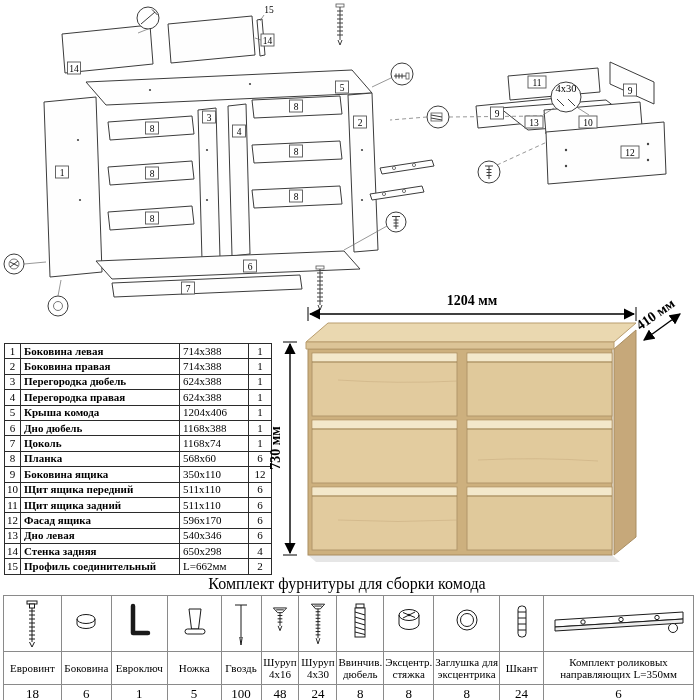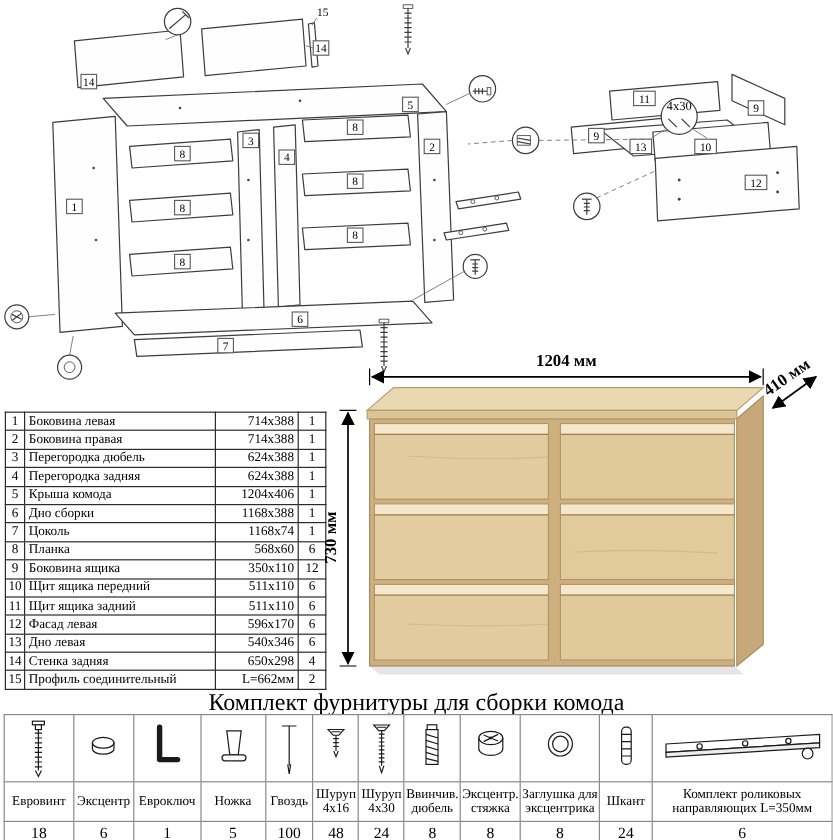--- a/index.html
+++ b/index.html
@@ -16,33 +16,33 @@
   .diagram .dot { fill:#444; stroke:none; }
   .diagram .hole { fill:#fff; stroke:#555; stroke-width:.8; }
   .diagram .lbl rect { fill:#fff; stroke:#555; stroke-width:.9; }
   .diagram text { font-family:"Liberation Serif", serif; font-size:9.5px; fill:#000; text-anchor:middle; }
   .diagram text.big { font-size:10.5px; }
 
   
   .parts { position:absolute; left:4px; top:343px; border-collapse:collapse; font-size:11px; }
   .parts td { border:1px solid #2b2b2b; height:14.4px; line-height:13px; padding:0 3px; white-space:nowrap; }
   .c-num { width:13px; text-align:center; padding:0 1px !important; }
-  .c-name { width:152px; text-align:left; }
-  .c-size { width:62px; text-align:right; }
+  .c-name { width:152px; text-align:left;font-weight:bold; }
+  .c-size { width:62px; text-align:left; }
   .c-qty { width:16px; text-align:center; }
 
   
   .product { position:absolute; left:268px; top:290px; width:416px; height:286px; }
   .product svg { display:block; }
   .dim { font-family:"Liberation Serif", serif; font-weight:bold; font-size:14px; fill:#000; text-anchor:middle; }
   .dimline { stroke:#000; stroke-width:1.4; }
   .tick { stroke:#000; stroke-width:1; }
 
   
-  .hw-title { position:absolute; left:0; top:575px; width:694px; text-align:center; font-size:20px; }
+  .hw-title { position:absolute; left:0; top:575px; width:694px; text-align:center; font-size:16px; }
   .hw { position:absolute; left:3px; top:595px; border-collapse:collapse; table-layout:fixed; background:#fff; }
   .hw td { border:1px solid #8a8a8a; text-align:center; vertical-align:middle; padding:1px; overflow:hidden; }
   .hw-icons td { height:53px; }
   .hw-names td { height:30px; font-size:11px; line-height:1.12; }
   .hw-qty td { height:16px; font-size:13px; }
   .hw svg { display:block; margin:0 auto; }
 </style>
 </head>
 <body>
 
@@ -269,33 +269,33 @@
           <td class="c-qty">1</td>
         </tr>
       <tr>
           <td class="c-num">3</td>
           <td class="c-name">Перегородка дюбель</td>
           <td class="c-size">624x388</td>
           <td class="c-qty">1</td>
         </tr>
       <tr>
           <td class="c-num">4</td>
-          <td class="c-name">Перегородка задняя</td>
+          <td class="c-name">Перегородка правая</td>
           <td class="c-size">624x388</td>
           <td class="c-qty">1</td>
         </tr>
       <tr>
           <td class="c-num">5</td>
           <td class="c-name">Крыша комода</td>
           <td class="c-size">1204x406</td>
           <td class="c-qty">1</td>
         </tr>
       <tr>
           <td class="c-num">6</td>
-          <td class="c-name">Дно сборки</td>
+          <td class="c-name">Дно дюбель</td>
           <td class="c-size">1168x388</td>
           <td class="c-qty">1</td>
         </tr>
       <tr>
           <td class="c-num">7</td>
           <td class="c-name">Цоколь</td>
           <td class="c-size">1168x74</td>
           <td class="c-qty">1</td>
         </tr>
       <tr>
@@ -317,21 +317,21 @@
           <td class="c-qty">6</td>
         </tr>
       <tr>
           <td class="c-num">11</td>
           <td class="c-name">Щит ящика задний</td>
           <td class="c-size">511x110</td>
           <td class="c-qty">6</td>
         </tr>
       <tr>
           <td class="c-num">12</td>
-          <td class="c-name">Фасад левая</td>
+          <td class="c-name">Фасад ящика</td>
           <td class="c-size">596x170</td>
           <td class="c-qty">6</td>
         </tr>
       <tr>
           <td class="c-num">13</td>
           <td class="c-name">Дно левая</td>
           <td class="c-size">540x346</td>
           <td class="c-qty">6</td>
         </tr>
       <tr>
@@ -546,21 +546,21 @@
                 <circle cx="34" cy="23" r="2.2"></circle>
                 <circle cx="72" cy="20.5" r="2.2"></circle>
                 <circle cx="108" cy="18.5" r="2.2"></circle>
                 <circle cx="124" cy="29" r="4.5" fill="#fff"></circle>
               </g>
             </svg>
         </td>
       </tr>
       <tr class="hw-names">
         <td>Евровинт</td>
-        <td>Эксцентр</td>
+        <td>Боковина</td>
         <td>Евроключ</td>
         <td>Ножка</td>
         <td>Гвоздь</td>
         <td>Шуруп 4x16</td>
         <td>Шуруп 4x30</td>
         <td>Ввинчив. дюбель</td>
         <td>Эксцентр. стяжка</td>
         <td>Заглушка для эксцентрика</td>
         <td>Шкант</td>
         <td>Комплект роликовых направляющих L=350мм</td>

